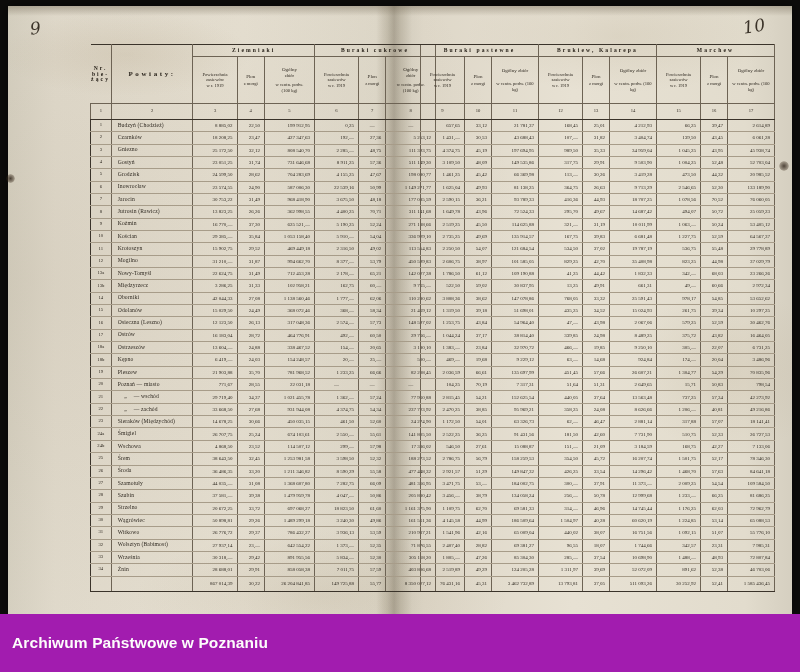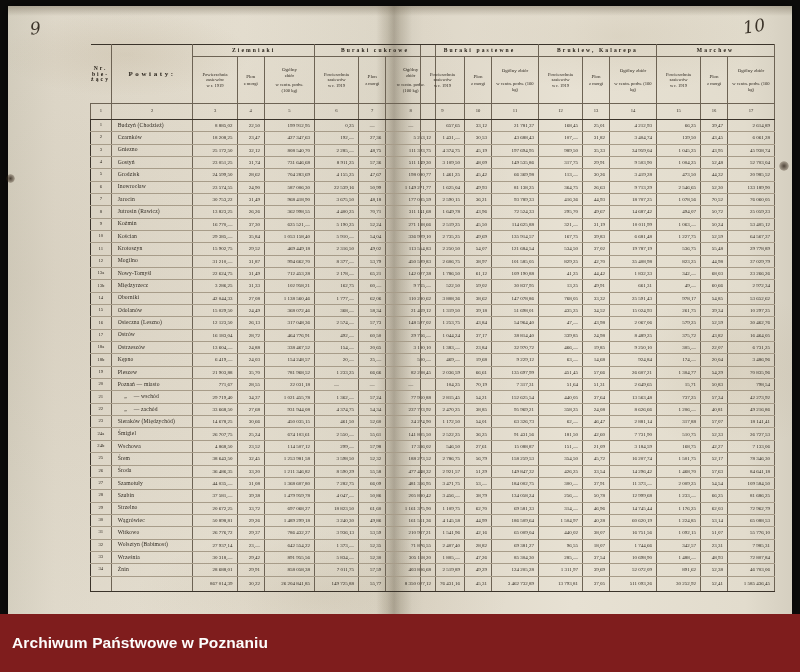--- a/index.html
+++ b/index.html
@@ -147,21 +147,21 @@
   col.r-c{width:47px;}
   
   .blot{
     position:absolute;border-radius:50%;
     background:radial-gradient(circle, rgba(40,28,18,.78), rgba(60,44,28,.35) 60%, rgba(60,44,28,0) 75%);
     pointer-events:none;
   }
   
   #footer{
     position:absolute;left:0;bottom:0;width:800px;height:58px;
-    background:#7f1d1d;
+    background:#a21caf;
     display:flex;align-items:center;
   }
   #footer .caption{
     color:#fdfdfc;
     font-family:"Liberation Sans", sans-serif;
     font-size:15.5px;font-weight:bold;
     padding-left:12px;letter-spacing:.1px;
   }
 </style>
 </head>

